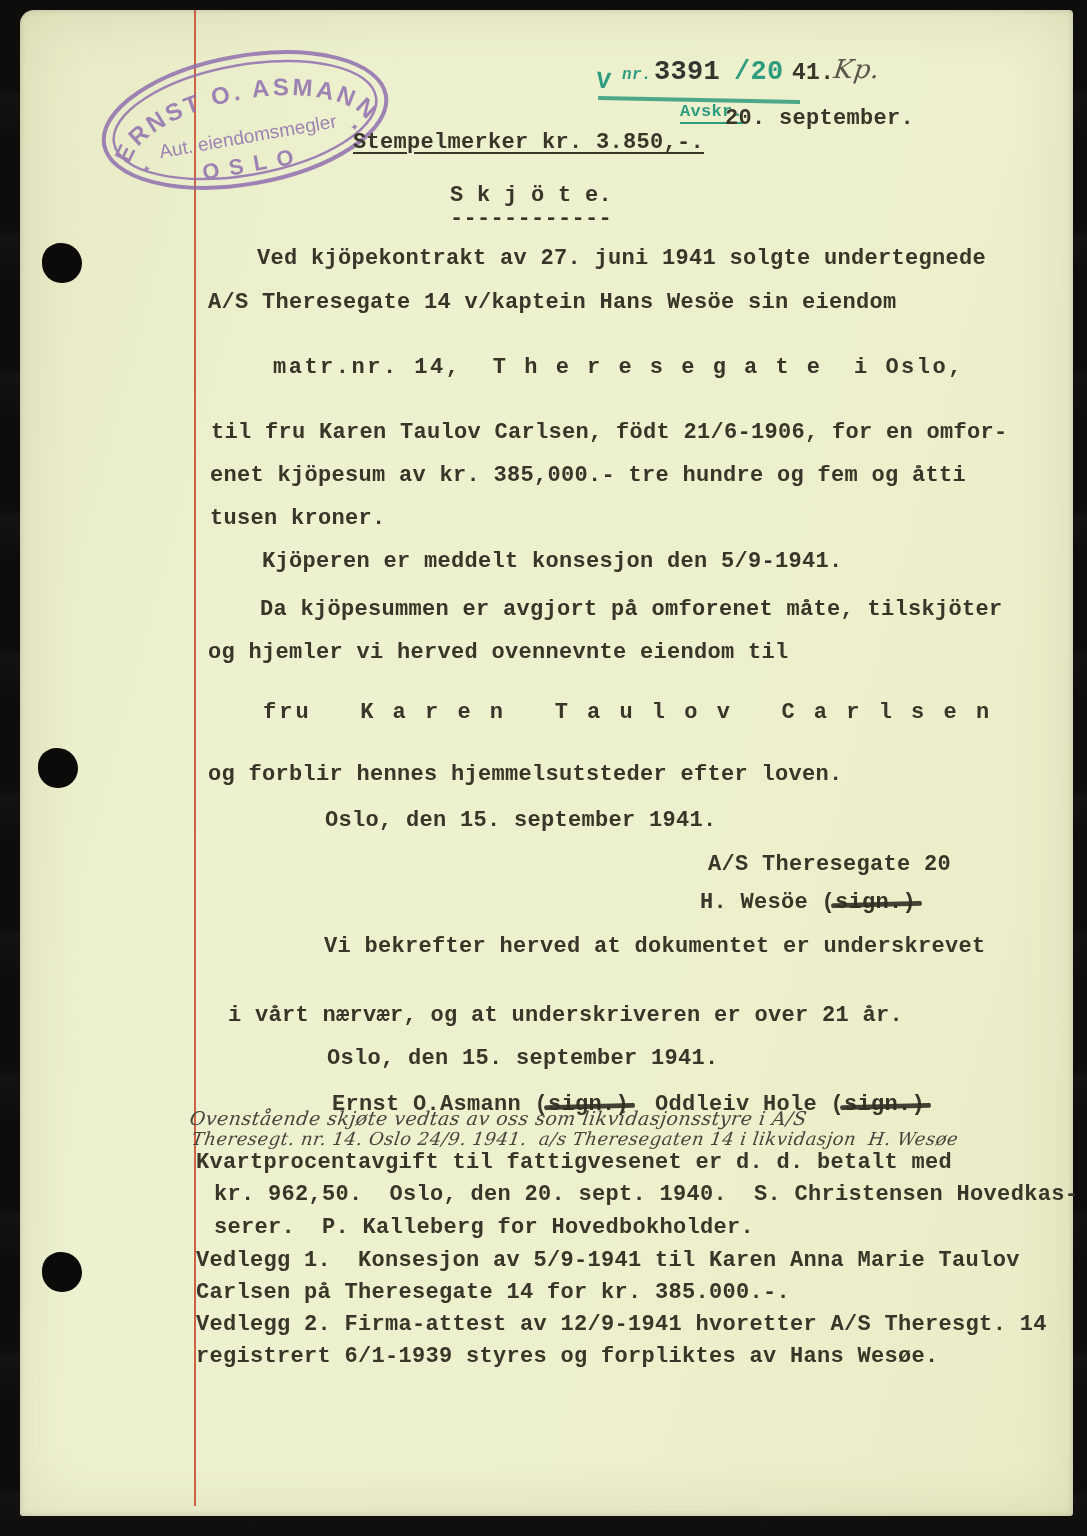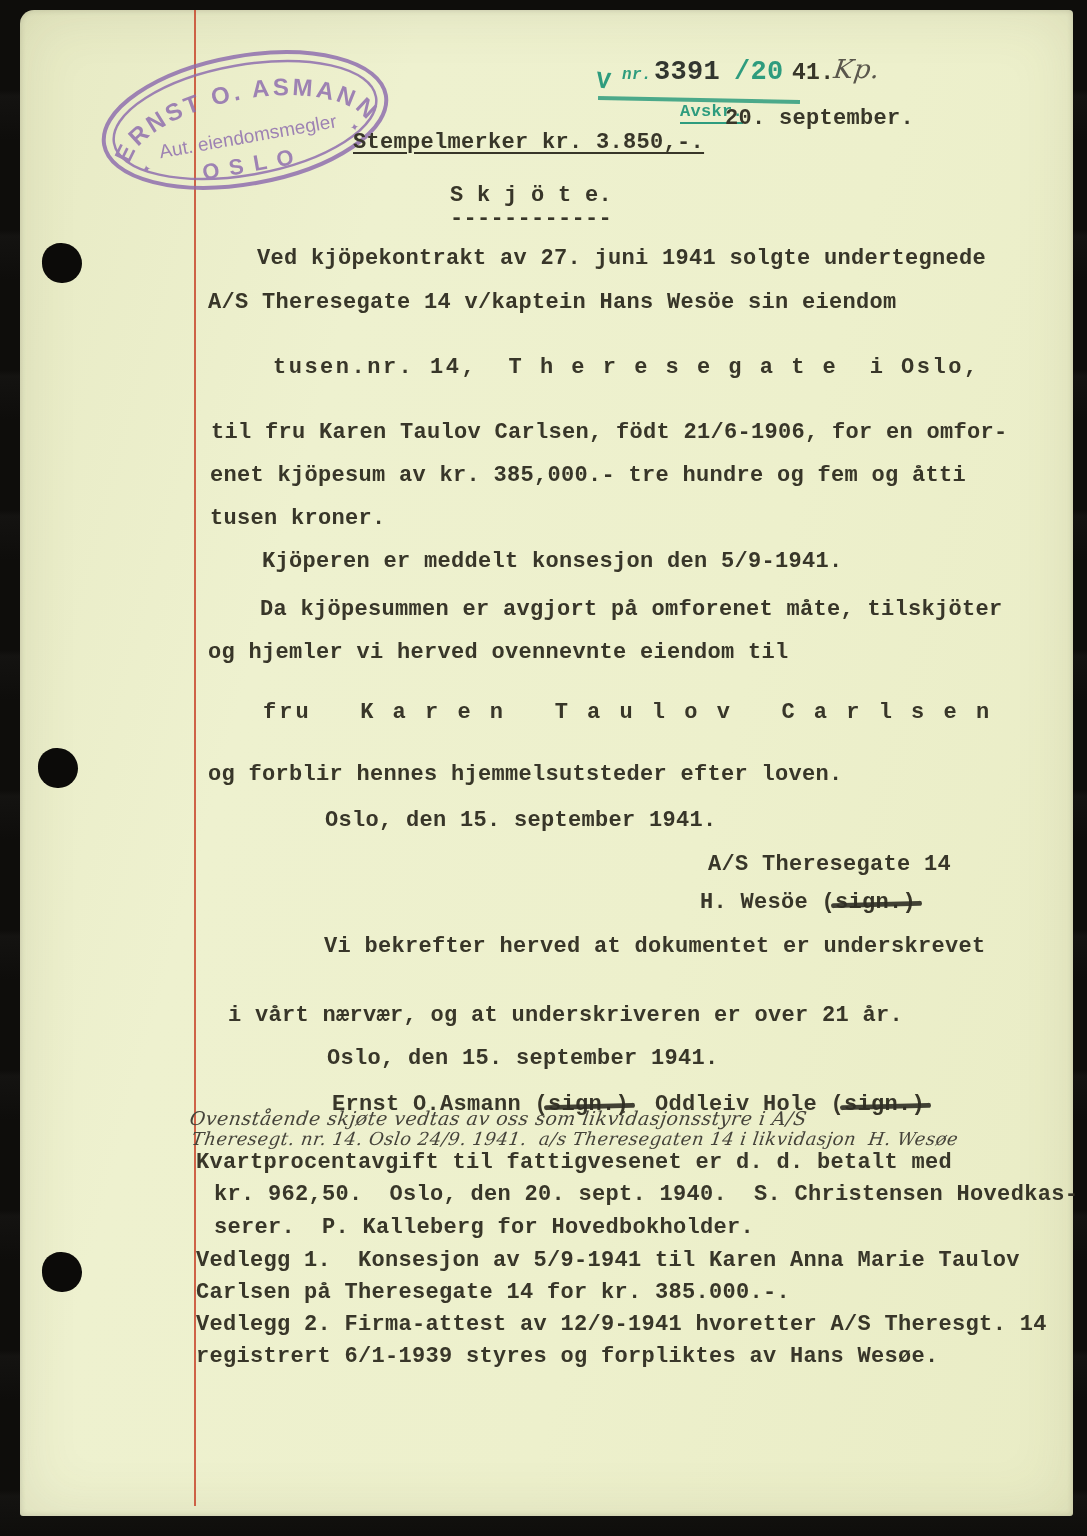--- a/index.html
+++ b/index.html
@@ -85,31 +85,31 @@
   <div class="greenline" style="left:578px;top:88px;width:202px;height:4px;transform:rotate(1.2deg);"></div>
   <div class="tw green" style="left:660px;top:92px;font-size:17px;border-bottom:2px solid #2e9c7e;">Avskr.</div>
 
   <div class="tw" style="left:705px;top:96px;">20. september.</div>
   <div class="tw underl" style="left:333px;top:120px;">Stempelmerker kr. 3.850,-.</div>
   <div class="tw" style="left:430px;top:173px;">S k j ö t e.</div>
   <div class="tw" style="left:430px;top:196px;">------------</div>
 
   <div class="tw" style="left:237px;top:236px;">Ved kjöpekontrakt av 27. juni 1941 solgte undertegnede</div>
   <div class="tw" style="left:188px;top:280px;">A/S Theresegate 14 v/kaptein Hans Wesöe sin eiendom</div>
-  <div class="tw wide1" style="left:253px;top:345px;">tusen.nr. 14,  T h e r e s e g a t e  i Oslo,</div>
+  <div class="tw wide1" style="left:253px;top:345px;">matr.nr. 14,  T h e r e s e g a t e  i Oslo,</div>
   <div class="tw" style="left:191px;top:410px;">til fru Karen Taulov Carlsen, födt 21/6-1906, for en omfor-</div>
   <div class="tw" style="left:190px;top:453px;">enet kjöpesum av kr. 385,000.- tre hundre og fem og åtti</div>
   <div class="tw" style="left:190px;top:496px;">tusen kroner.</div>
   <div class="tw" style="left:242px;top:539px;">Kjöperen er meddelt konsesjon den 5/9-1941.</div>
   <div class="tw" style="left:240px;top:587px;">Da kjöpesummen er avgjort på omforenet måte, tilskjöter</div>
   <div class="tw" style="left:188px;top:630px;">og hjemler vi herved ovennevnte eiendom til</div>
   <div class="tw wide2" style="left:243px;top:690px;">fru   K a r e n   T a u l o v   C a r l s e n</div>
   <div class="tw" style="left:188px;top:752px;">og forblir hennes hjemmelsutsteder efter loven.</div>
   <div class="tw" style="left:305px;top:798px;">Oslo, den 15. september 1941.</div>
-  <div class="tw" style="left:688px;top:842px;">A/S Theresegate 14</div>
+  <div class="tw" style="left:688px;top:842px;">A/S Theresegate 20</div>
   <div class="tw" style="left:680px;top:880px;"><span>H. Wesöe (</span><span class="struck">sign.)</span></div>
   <div class="tw" style="left:304px;top:924px;">Vi bekrefter herved at dokumentet er underskrevet</div>
   <div class="tw" style="left:208px;top:993px;">i vårt nærvær, og at underskriveren er over 21 år.</div>
   <div class="tw" style="left:307px;top:1036px;">Oslo, den 15. september 1941.</div>
   <div class="tw" style="left:312px;top:1082px;"><span>Ernst O.Asmann (</span><span class="struck">sign.)</span><span style="margin-left:26px;">Oddleiv Hole (</span><span class="struck">sign.)</span></div>
 
   <div class="hand" style="left:170px;top:1097px;font-size:19px;">Ovenstående skjøte vedtas av oss som likvidasjonsstyre i A/S</div>
   <div class="hand" style="left:172px;top:1118px;font-size:18px;">Theresegt. nr. 14. Oslo 24/9. 1941.  a/s Theresegaten 14 i likvidasjon  H. Wesøe</div>
 
   <div class="tw" style="left:176px;top:1140px;">Kvartprocentavgift til fattigvesenet er d. d. betalt med</div>

